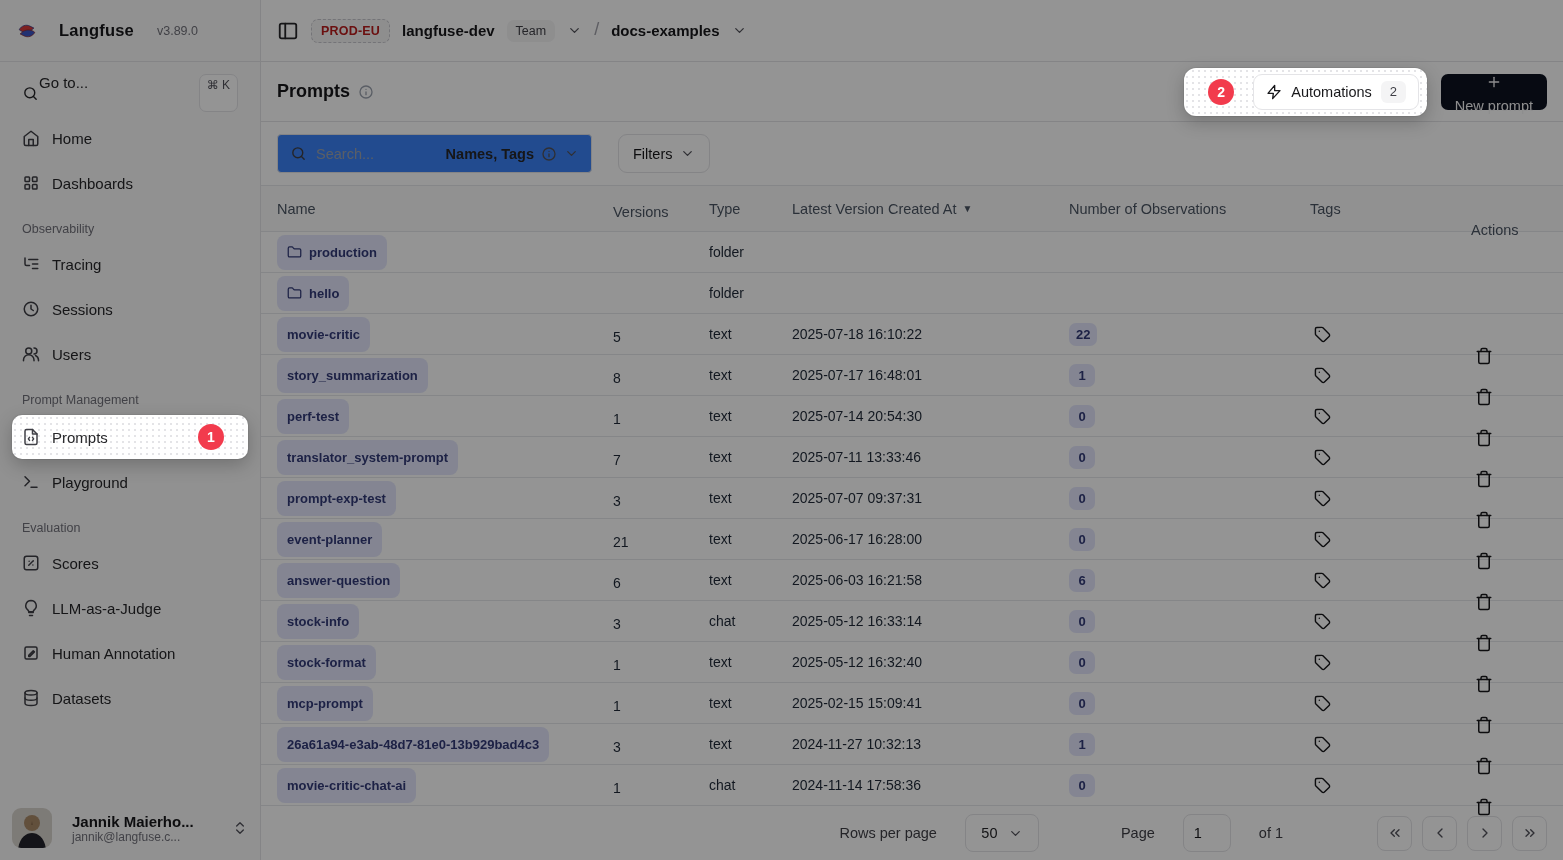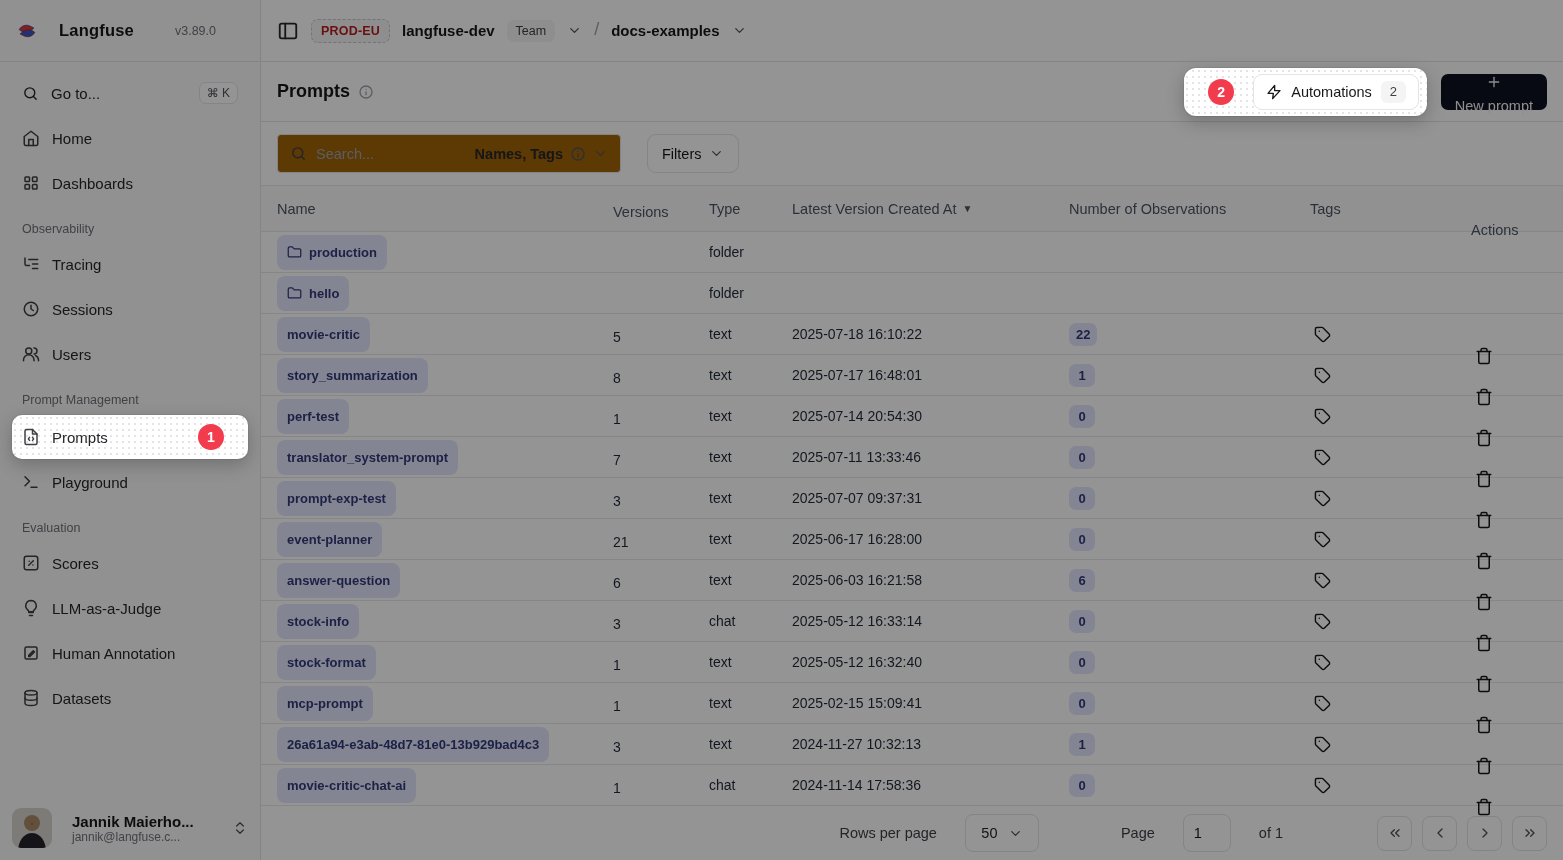--- a/index.html
+++ b/index.html
@@ -18,23 +18,23 @@
     background-image:radial-gradient(rgba(120,120,135,0.20) 1px, transparent 1.2px);
     background-size:6px 6px;
     box-shadow:0 0 0 1px rgba(0,0,0,0.05), 0 6px 18px rgba(0,0,0,0.22); }
 
   
   .sidebar { width:261px; flex:none; background:#fafafa; border-right:1px solid #e4e4e7;
     display:flex; flex-direction:column; }
   .sb-header { height:62px; border-bottom:1px solid #e4e4e7; display:flex; align-items:center;
     padding:0 16px; gap:21px; }
   .brand-name { font-size:16.5px; font-weight:bold; letter-spacing:.2px; }
-  .brand-version { font-size:12.5px; color:#71717a; margin-left:20px; }
+  .brand-version { font-size:12.5px; color:#71717a; margin-left:2px; }
   .sb-body { flex:1; padding:12px 12px 0; overflow:hidden; }
-  .goto { height:38px; display:flex; align-items:center; gap:12px; padding:0 10px;
+  .goto { height:38px; display:flex; gap:0; padding:0 10px;
     color:#27272a; font-size:15px; border-radius:8px; margin-bottom:6px; cursor:pointer; }
   .kbd { margin-left:auto; font-size:12px; color:#52525b; border:1px solid #e4e4e7;
     background:#fff; border-radius:7px; padding:3px 7px; }
   .side-item { height:40px; display:flex; align-items:center; gap:12px; padding:0 10px;
     font-size:15px; color:#27272a; border-radius:10px; margin-bottom:5px; cursor:pointer; }
   .side-item .ic { color:#3f3f46; }
   .side-item.active { background-color:#fff;
     background-image:radial-gradient(rgba(120,120,135,0.20) 1px, transparent 1.2px);
     background-size:6px 6px;
     position:relative; z-index:60; height:44px; margin:0 0 3px 0;
@@ -75,22 +75,22 @@
   .automations-btn { height:36px; display:flex; align-items:center; gap:9px; background:#fff;
     border:1px solid #e4e4e7; border-radius:9px; padding:0 12px; font-size:14.5px;
     font-weight:500; color:#18181b; cursor:pointer; font-family:inherit; }
   .automations-count { background:#f4f4f5; border-radius:6px; min-width:25px; height:22px;
     display:flex; align-items:center; justify-content:center; font-size:13px; color:#3f3f46; }
   .new-prompt-btn { height:36px; display:flex; align-items:center; gap:8px; background:#0d1220;
     color:#f4f4f5; border:none; border-radius:7px; padding:0 14px; font-size:14.5px;
     font-weight:500; cursor:pointer; font-family:inherit;flex-direction:column; }
 
   .filter-row { height:63px; display:flex; align-items:center; padding:0 16px; gap:26px; }
-  .search-box { width:344px; height:39px; border:1px solid #e4e4e7; border-radius:4px;
-    display:flex; align-items:center; padding:0 12px; gap:9px; background:#a16207; }
+  .search-box { width:315px; height:39px; border:1px solid #e4e4e7; border-radius:4px;
+    display:flex; align-items:center; padding:0 12px; gap:9px; background:#3b82f6; }
   .search-box .ic { color:#3f3f46; }
   .search-input { border:none; outline:none; flex:1; min-width:0; font-size:14.5px;
     font-family:inherit; color:#18181b; background:transparent; }
   .search-input::placeholder { color:#9ca3af; }
   .scope-btn { display:flex; align-items:center; gap:7px; font-size:14.5px; font-weight:600;
     color:#27272a; background:none; border:none; cursor:pointer; font-family:inherit; }
   .scope-btn .ic { color:#52525b; }
   .filters-btn { height:39px; display:flex; align-items:center; gap:8px; border:1px solid #e4e4e7;
     border-radius:9px; background:#fff; padding:0 14px; font-size:14.5px; color:#18181b;
     cursor:pointer; font-family:inherit; }

